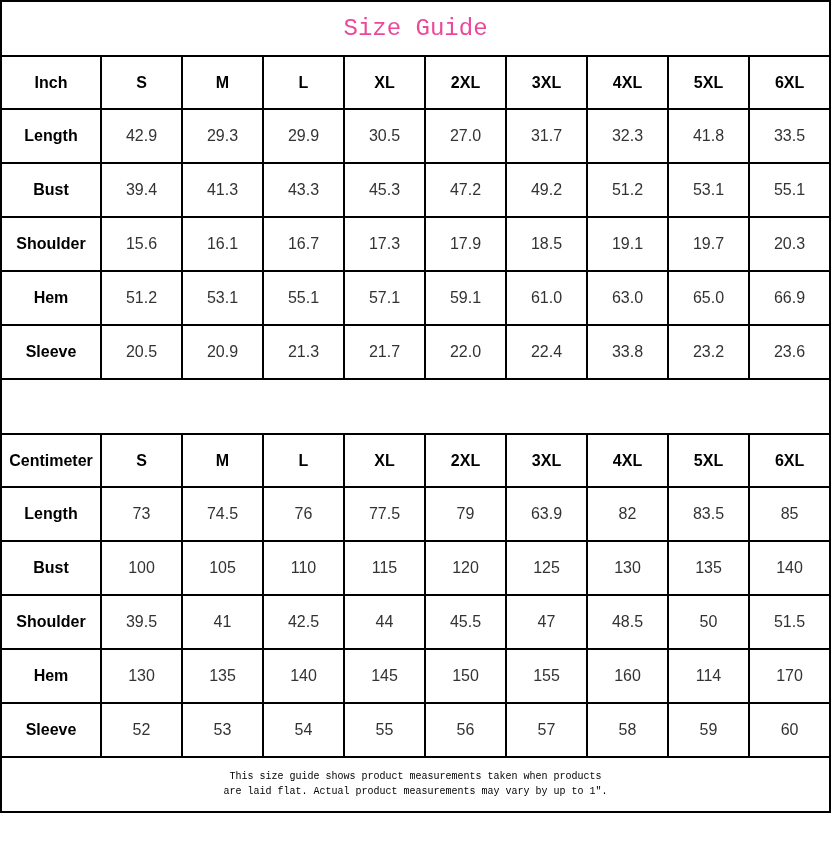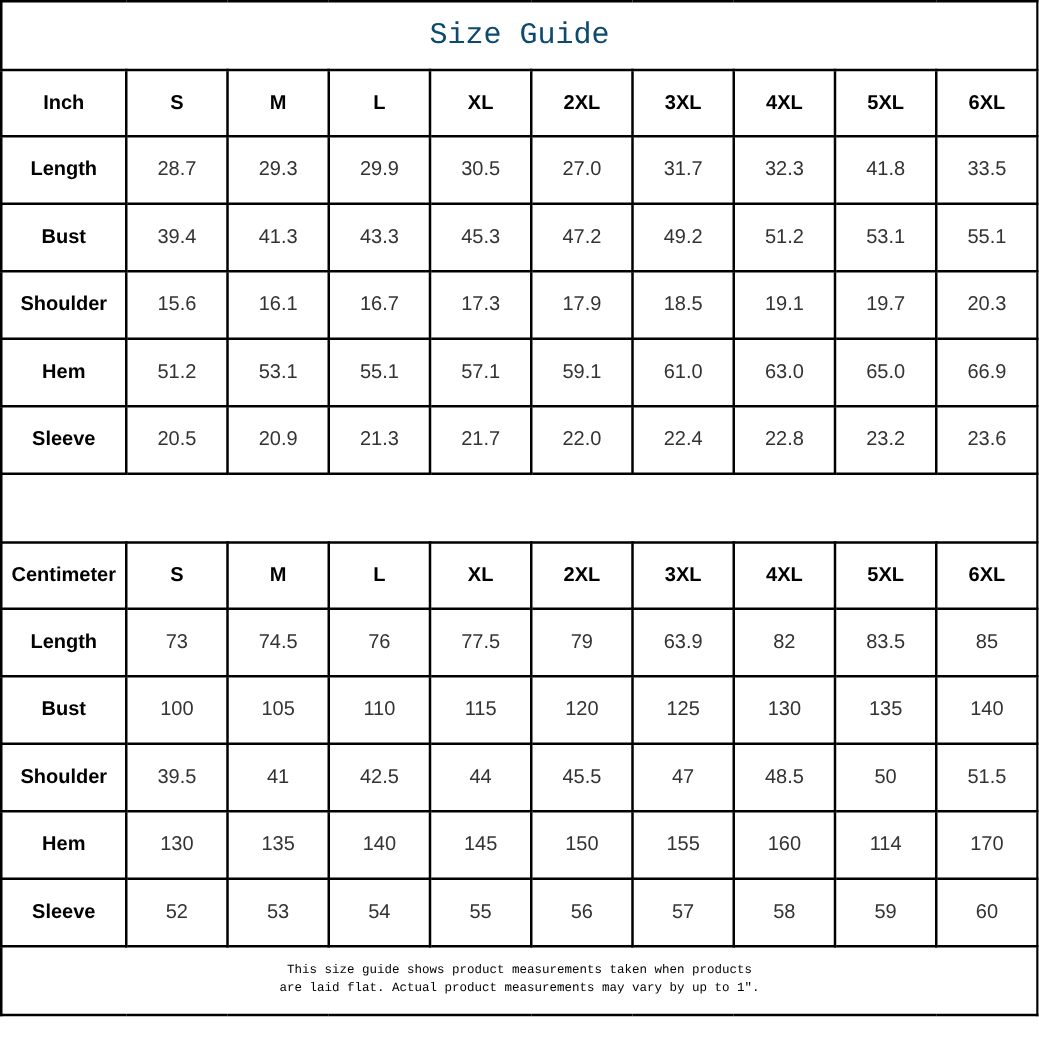--- a/index.html
+++ b/index.html
@@ -27,21 +27,21 @@
     padding: 0;
     background: #ffffff;
     overflow: hidden;
   }
   
   td.title {
     height: 53px;
     font-family: "Liberation Mono", "DejaVu Sans Mono", monospace;
     font-weight: normal;
     font-size: 24px;
-    color: #0c4a6e;
+    color: #ec4899;
     letter-spacing: 0px;
   }
   
   table.sg th {
     font-weight: bold;
     font-size: 16px;
     color: #000000;
   }
   tr.r-head th { height: 51px; }
   tr.r-data th, tr.r-data td { height: 52px; }
@@ -92,21 +92,21 @@
           <th>L</th>
           <th>XL</th>
           <th>2XL</th>
           <th>3XL</th>
           <th>4XL</th>
           <th>5XL</th>
           <th>6XL</th>
         </tr>
         <tr class="r-data">
           <th>Length</th>
-          <td class="val">28.7</td>
+          <td class="val">42.9</td>
           <td class="val">29.3</td>
           <td class="val">29.9</td>
           <td class="val">30.5</td>
           <td class="val">27.0</td>
           <td class="val">31.7</td>
           <td class="val">32.3</td>
           <td class="val">41.8</td>
           <td class="val">33.5</td>
         </tr>
         <tr class="r-data">
@@ -146,21 +146,21 @@
           <td class="val">66.9</td>
         </tr>
         <tr class="r-data">
           <th>Sleeve</th>
           <td class="val">20.5</td>
           <td class="val">20.9</td>
           <td class="val">21.3</td>
           <td class="val">21.7</td>
           <td class="val">22.0</td>
           <td class="val">22.4</td>
-          <td class="val">22.8</td>
+          <td class="val">33.8</td>
           <td class="val">23.2</td>
           <td class="val">23.6</td>
         </tr>
       </tbody>
     <tbody>
       <tr>
         <td class="gap" colspan="10"></td>
       </tr>
     </tbody>
     <tbody>

